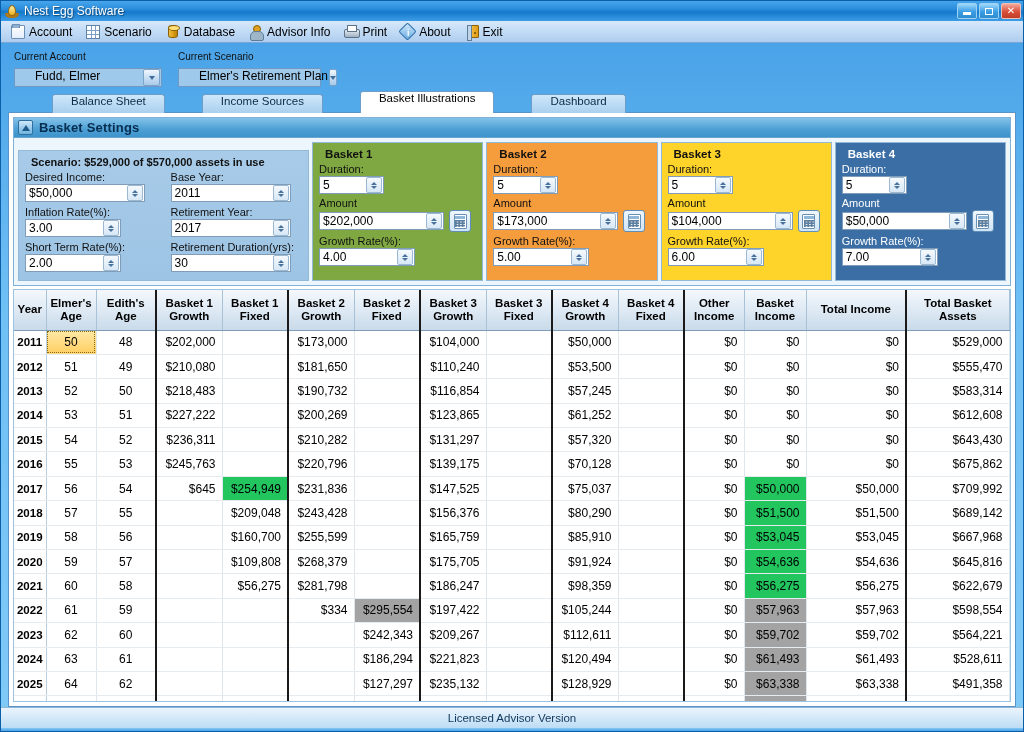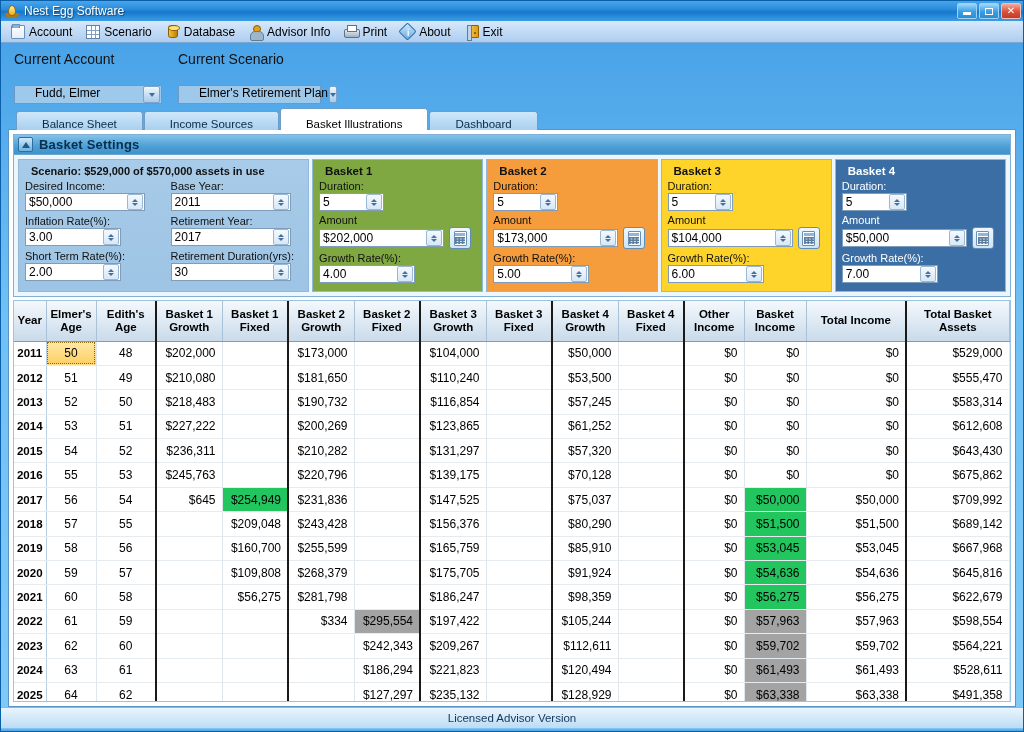--- a/index.html
+++ b/index.html
@@ -111,21 +111,21 @@
   .client {
     flex: 1 1 auto;
     background: linear-gradient(180deg,#4aa3e8, #6fc0f5 40%, #7fc9f7);
     padding: 6px 7px 0 7px;
     display: flex; flex-direction: column;
     overflow: hidden;
   }
 
   .topfields { display:flex; gap:16px; padding: 2px 4px 4px 6px; }
   .fieldgrp { display:flex; flex-direction:column; }
-  .fieldgrp .lbl { font-size:14px; color:#111; margin-bottom:18px; }
+  .fieldgrp .lbl { font-size:10px; color:#111; margin-bottom:6px; }
   .combo {
     height: 19px; border:1px solid #6f98c2;
     background:#9fc9ea;
     display:flex; 
     font-size:12px; color:#000; padding-left:20px;
     position: relative;
   }
   .combo .val { flex:1 1 auto; white-space:nowrap; }
   .combo .arrowbox {
     width:17px; height:17px; margin:0 1px;
@@ -136,27 +136,28 @@
   .combo .arrowbox .chev {
     width:0;height:0;border-left:3.5px solid transparent;border-right:3.5px solid transparent;
     border-top:4px solid #3f6d9b;
   }
   #cb-account { width: 148px; }
   #cb-scenario { width: 143px; }
 
   
   .tabrow { display:flex; align-items:flex-end; padding-left:8px; height:22px; position:relative; z-index:3;}
   .tab {
-    height: 19px; padding: 0 25px;
-    display:flex;align-items:flex-end;
+    height: 19px; padding: 0 18px;
+    display:flex;align-items:flex-start;
     font-size:11.5px; color:#0b2a46;
     background: linear-gradient(180deg,#cfe7fa,#a9d0ef);
     border:1px solid #6d9ec9; border-bottom:none;
     border-radius:3px 3px 0 0;
     margin-right:1px;
+    margin-left:36px;
   }
   .tab.active {
     height: 22px;
     background: #ffffff;
     color:#000;
     border-color:#6d9ec9;
     font-weight: normal;
   }
 
   
@@ -182,21 +183,21 @@
     background:linear-gradient(180deg,#cfe8fa,#6fb3e0);
     display:flex;align-items:center;justify-content:center;border-radius:2px;
   }
   .hdr-ico .up {
     width:0;height:0;border-left:4px solid transparent;border-right:4px solid transparent;border-bottom:6px solid #1f5a8a;
   }
   .settings-title { font-size:13px; font-weight:bold; color:#072d4f; letter-spacing:.2px;}
 
   .baskets-row { display:flex; gap:3px; padding:4px; }
   .bpanel { border:1px solid #93b9d8; padding:4px 6px 5px 6px; position:relative;}
-  .bpanel.scenario { background: linear-gradient(180deg,#a7cbe8,#9ec4e5); width: 296px; }
+  .bpanel.scenario { background: linear-gradient(180deg,#a7cbe8,#9ec4e5); width: 296px; margin-top: 8px; }
   .bpanel.b1 { background:#7fa842; width:174px; }
   .bpanel.b2 { background:#f59c3c; width:174px; }
   .bpanel.b3 { background:#ffd42a; width:174px; }
   .bpanel.b4 { background:#3a6ea5; width:174px; }
   .bpanel.b4 .btitle, .bpanel.b4 .flbl { color:#ffffff; }
 
   .scen-line { font-size:11px; color:#111; margin: 1px 0 3px 6px; font-weight:bold;}
   .scen-grid { display:grid; grid-template-columns: 1fr 1fr; column-gap:14px; row-gap:1px; }
   .flbl { font-size:11px; color:#111; margin-bottom:1px; display:block;}
   .btitle { font-size:11.5px; font-weight:bold; color:#111; margin:1px 0 3px 6px; }

